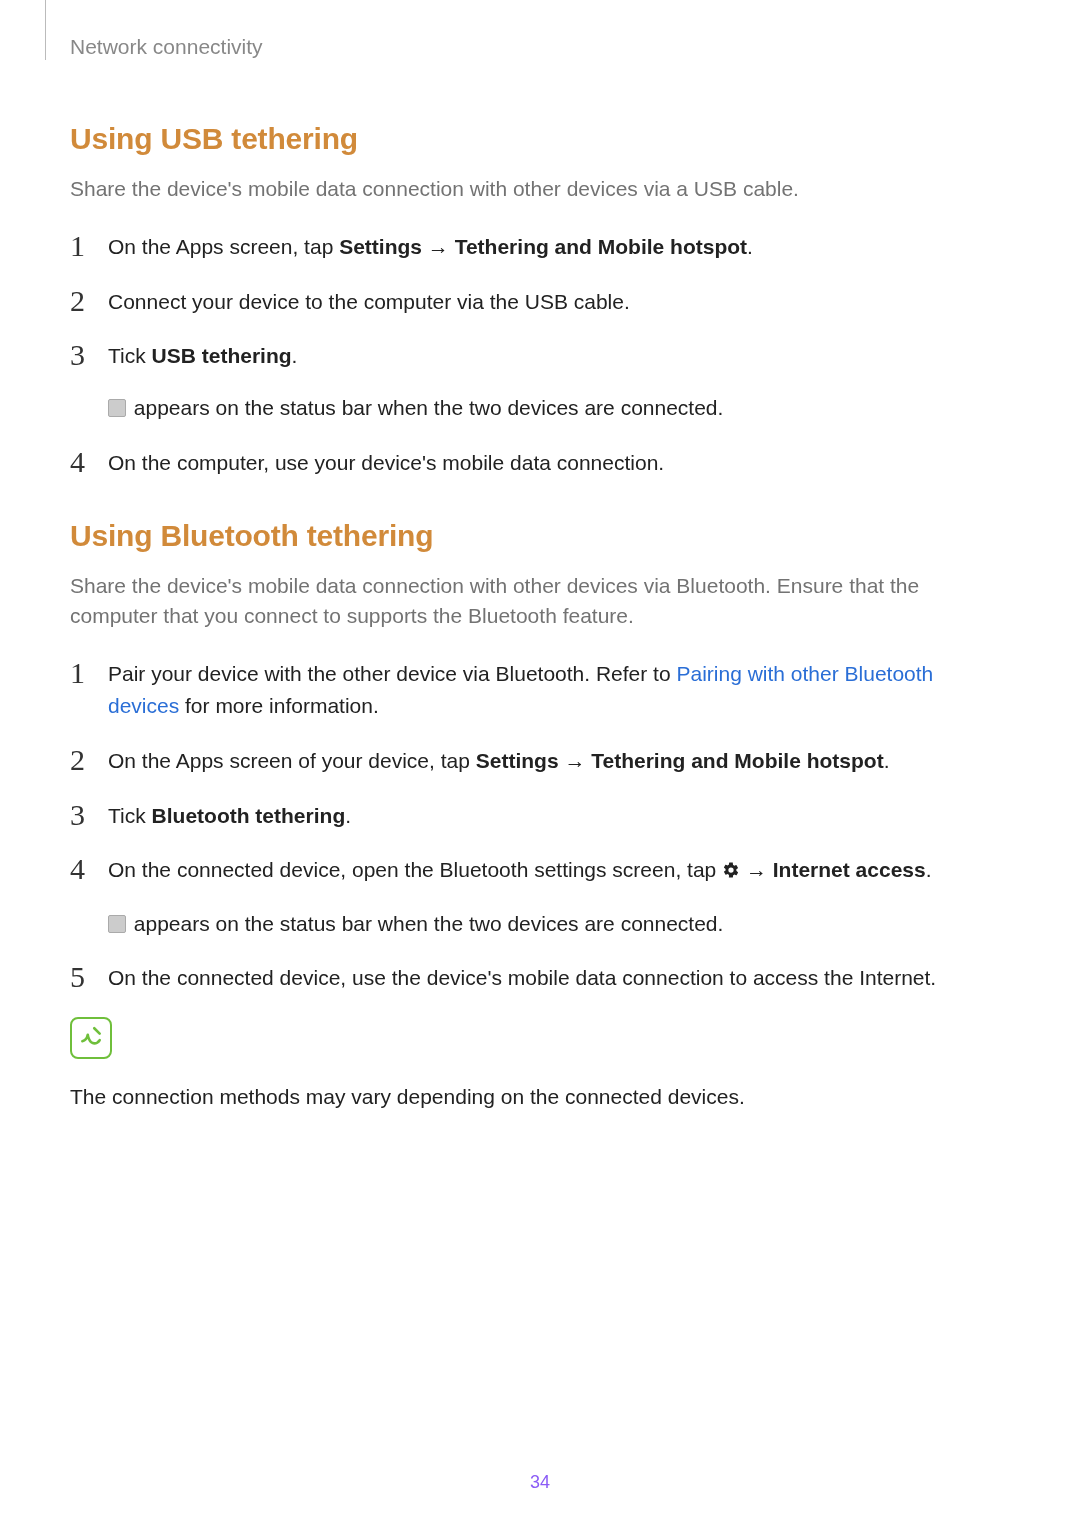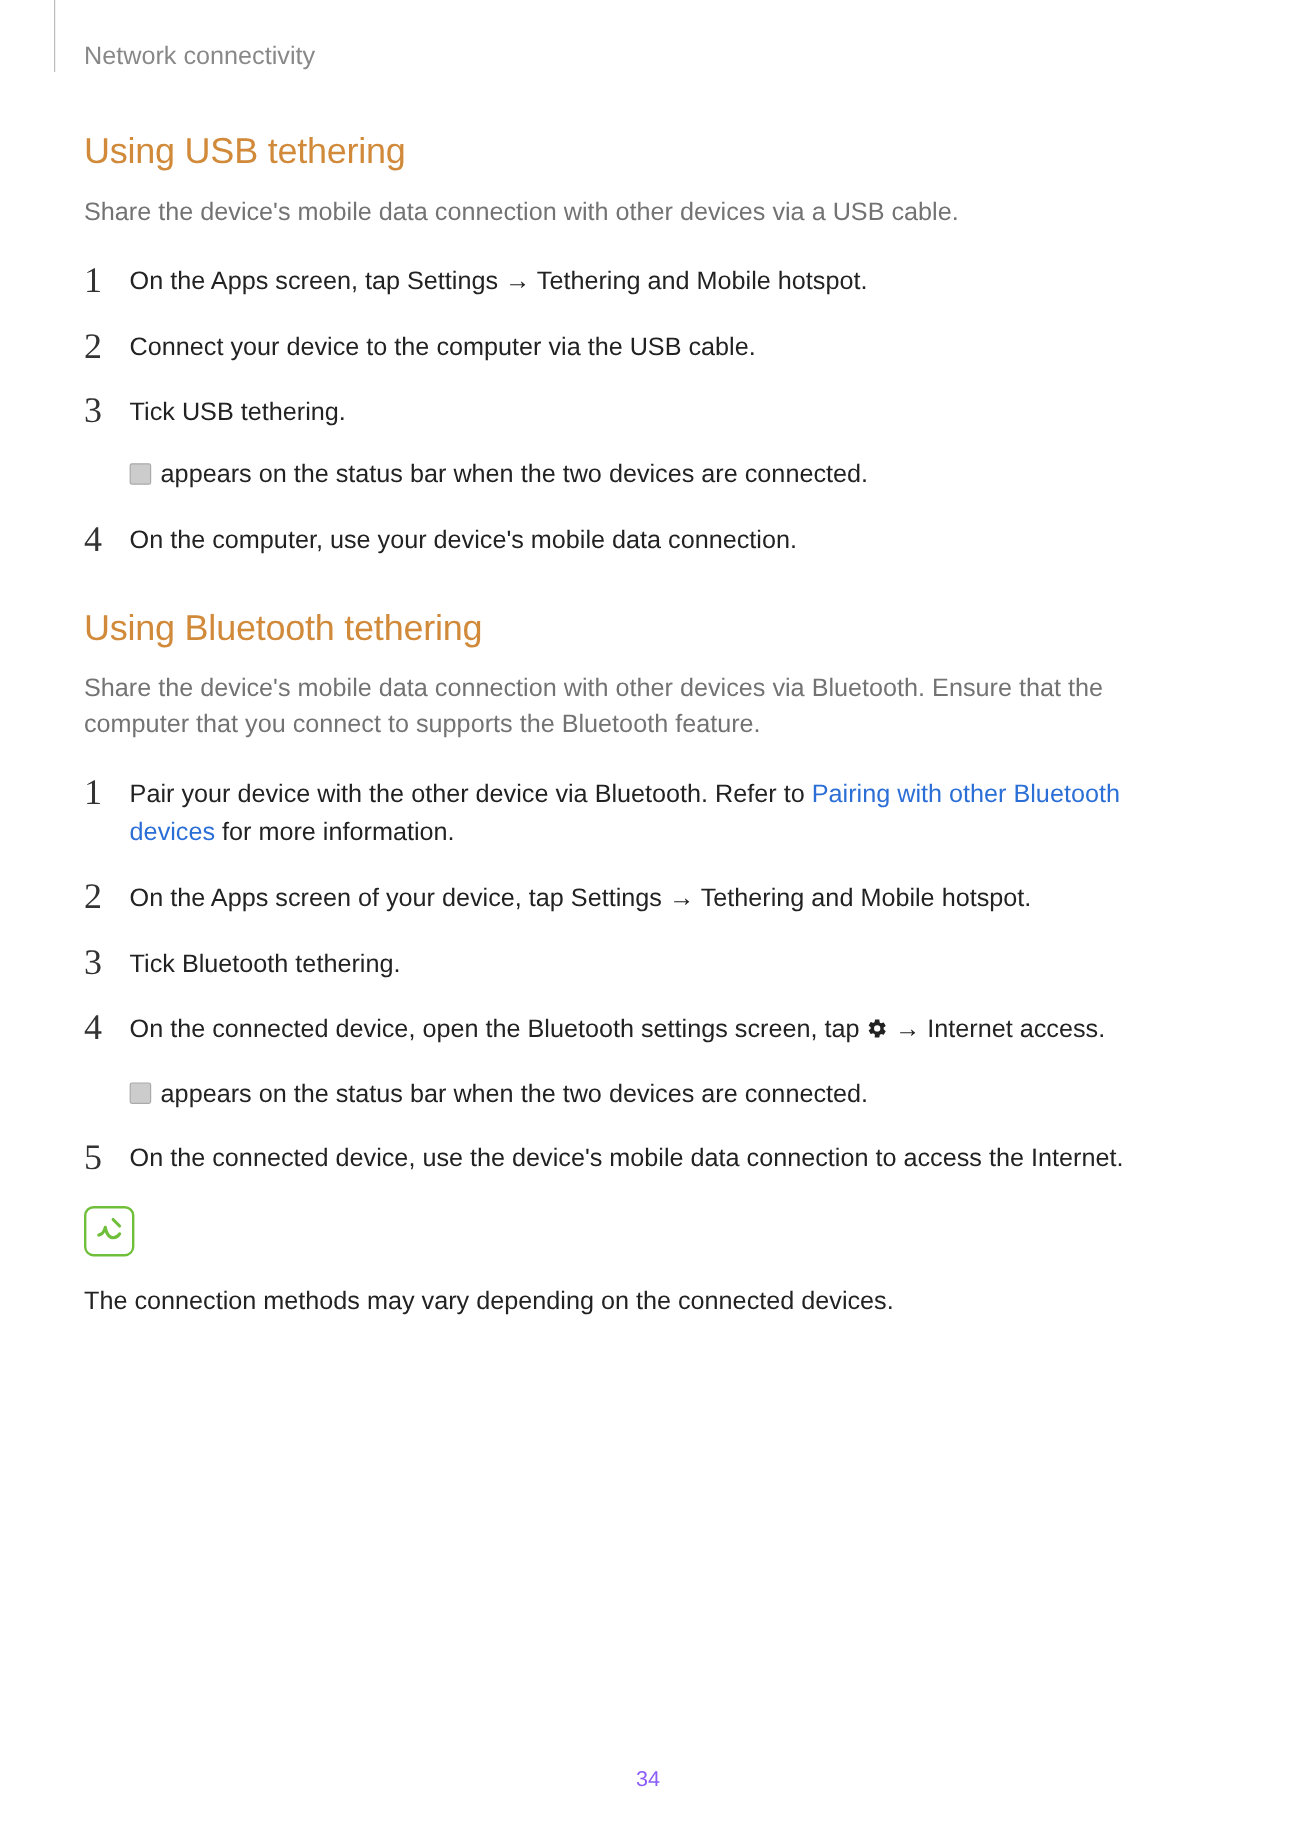--- a/index.html
+++ b/index.html
@@ -1,27 +1,27 @@
 <!DOCTYPE html>
 <html><head>
 <meta charset="utf-8">
 <style>
   * { margin: 0; padding: 0; box-sizing: border-box; }
   html, body { width: 1080px; height: 1527px; background: #fff; font-family: "Segoe UI", "Helvetica Neue", Arial, sans-serif; color: #222; }
-  .page { width: 1080px; height: 1527px; position: relative; padding: 0 70px; }
+  .page { width: 1080px; height: 1527px; position: relative; padding: 12px 70px; }
   .margin-rule { position: absolute; top: 0px; left: 45px; width: 0; height: 60px; border-left: 1px solid #bbb; }
   .breadcrumb { position: absolute; top: 35px; left: 70px; font-size: 21px; color: #888; }
   .content { padding-top: 100px; }
-  h2 { font-size: 30px; font-weight: 400; color: #d18a3a; margin-bottom: 18px; margin-top: 40px; letter-spacing: -0.2px; }
+  h2 { font-size: 30px; font-weight: 700; color: #d18a3a; margin-bottom: 18px; margin-top: 40px; letter-spacing: -0.2px; }
   h2.first { margin-top: 10px; }
   p.lead { font-size: 21px; color: #737373; margin-bottom: 28px; line-height: 1.4; margin-top: 12px; }
   ol.steps { list-style: none; counter-reset: step; }
   ol.steps > li { position: relative; padding-left: 38px; font-size: 21px; line-height: 1.55; margin-bottom: 22px; }
   .stepnum { position: absolute; left: 0; top: -8px; font-size: 30px; color: #333; font-family: Georgia, "Times New Roman", serif; }
-  .bold { font-weight: 400; }
+  .bold { font-weight: 700; }
   .arrow { font-weight: 400; }
   a.xref { color: #2a6ed6; text-decoration: none; }
   .icon-inline { display: inline-block; width: 18px; height: 18px; background: #ccc; border: 1px solid #aaa; border-radius: 2px; vertical-align: -2px; margin-right: 2px; }
   .gear { display: inline-block; vertical-align: -2px; }
   .sub { margin-top: 19px; }
   .note-row { display: flex; align-items: flex-start; gap: 16px; margin-top: 18px; flex-direction: column; }
   .note-icon { width: 42px; height: 42px; border: 2px solid #6fbf3b; border-radius: 8px; display: flex; align-items: center; justify-content: center; flex: 0 0 42px; }
   .note-icon svg { width: 26px; height: 26px; }
   .note-text { font-size: 21px; line-height: 1.5; padding-top: 6px; }
   .pagenum { position: absolute; bottom: 34px; left: 0; width: 100%; text-align: center; font-size: 18px; color: #8b5cf6; }

